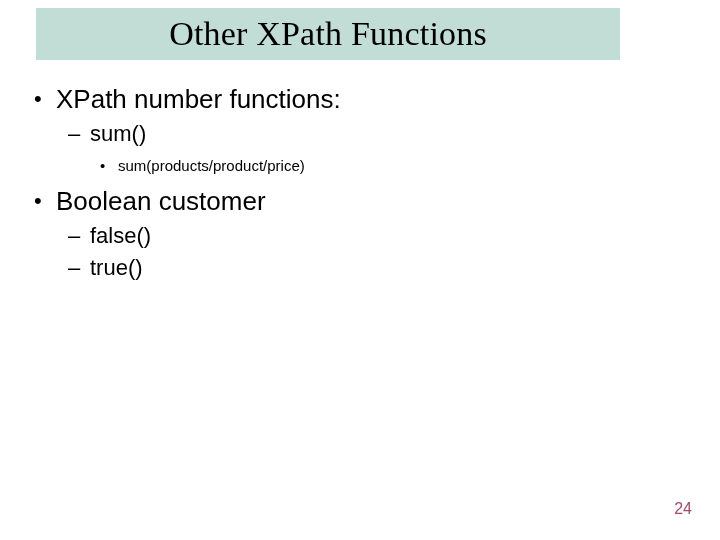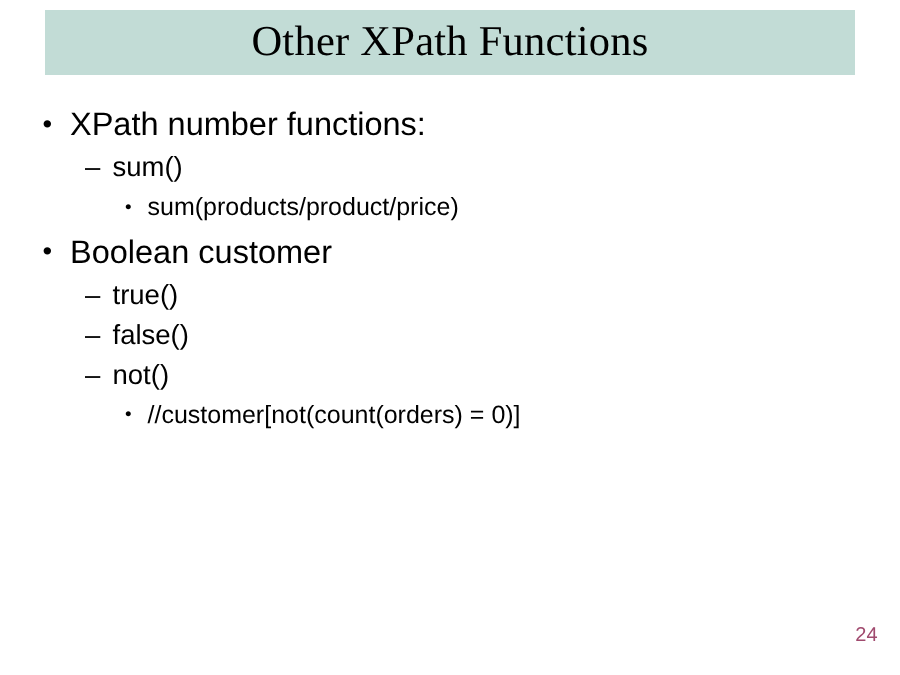--- a/index.html
+++ b/index.html
@@ -15,21 +15,21 @@
   .slide {
     position: relative;
     width: 720px;
     height: 540px;
     box-sizing: border-box;
   }
   .title-band {
     position: absolute;
     left: 36px;
     top: 8px;
-    width: 648px;
+    width: 584px;
     height: 52px;
     background: #c2dcd6;
     overflow: visible;
     white-space: nowrap;
   }
   .title-band h1 {
     margin: 0;
     padding: 0;
     font-family: "Georgia", "Times New Roman", serif;
     font-weight: normal;
@@ -89,37 +89,37 @@
     color: #000000;
   }
   .lvl3 {
     padding-left: 4px;
   }
   .lvl3 > li {
     position: relative;
     padding-left: 24px;
     margin-top: 6px;
     margin-bottom: 6px;
-    font-size: 20px;
+    font-size: 15px;
     line-height: 24px;
     color: #000000;
     font-family: "Arial", "Helvetica", sans-serif;
   }
   .lvl3 > li::before {
     content: "•";
     position: absolute;
     left: 6px;
     top: 0;
     font-size: 15px;
     line-height: 24px;
     color: #000000;
   }
   .page-number {
     position: absolute;
-    right: 18px;
+    right: 28px;
     bottom: 22px;
     font-size: 16px;
     color: #a04a6e;
     font-family: "Verdana", "Tahoma", sans-serif;
   }
 </style>
 </head>
 <body>
 
 <div class="slide">
@@ -140,32 +140,24 @@
                 <span>sum(products/product/price)</span>
               </li>
             </ul>
           </li>
         </ul>
       </li>
       <li>
         <span>Boolean customer</span>
         <ul class="lvl2">
           <li>
-            <span>true()</span>
-          </li>
-          <li>
             <span>false()</span>
           </li>
           <li>
-            <span>not()</span>
-            <ul class="lvl3">
-              <li>
-                <span>//customer[not(count(orders) = 0)]</span>
-              </li>
-            </ul>
+            <span>true()</span>
           </li>
         </ul>
       </li>
     </ul>
   </div>
 
   <div class="page-number">24</div>
 
 </div>
 

